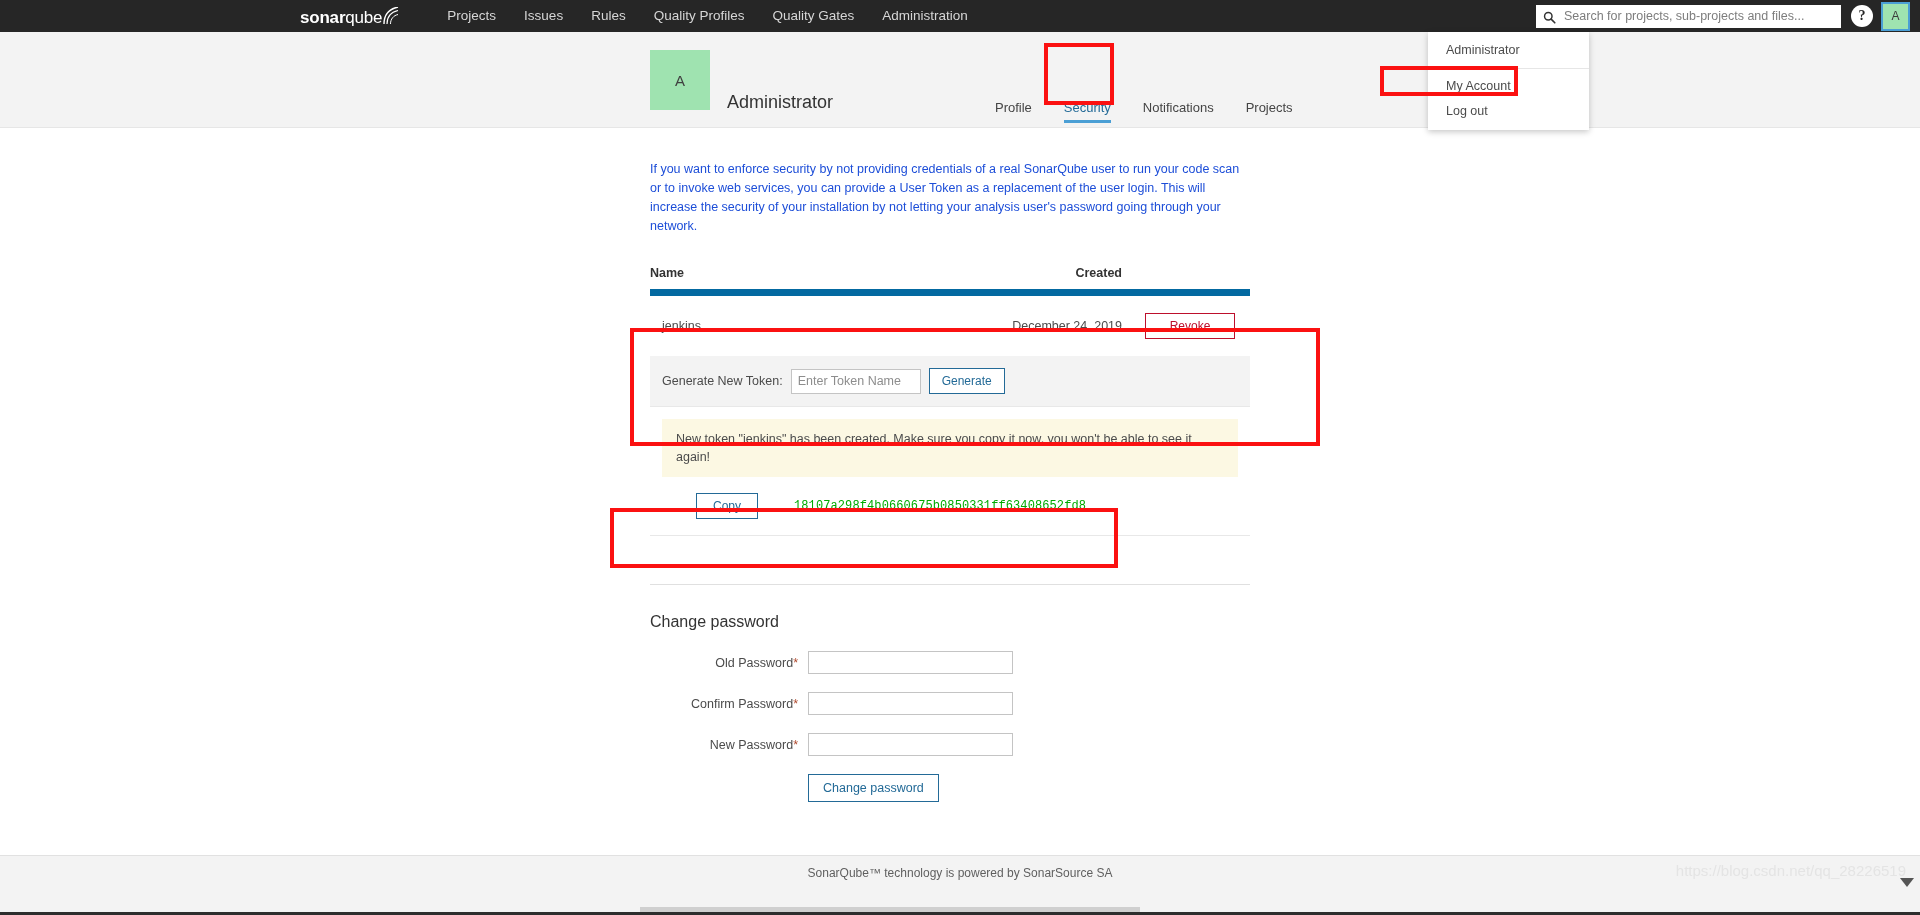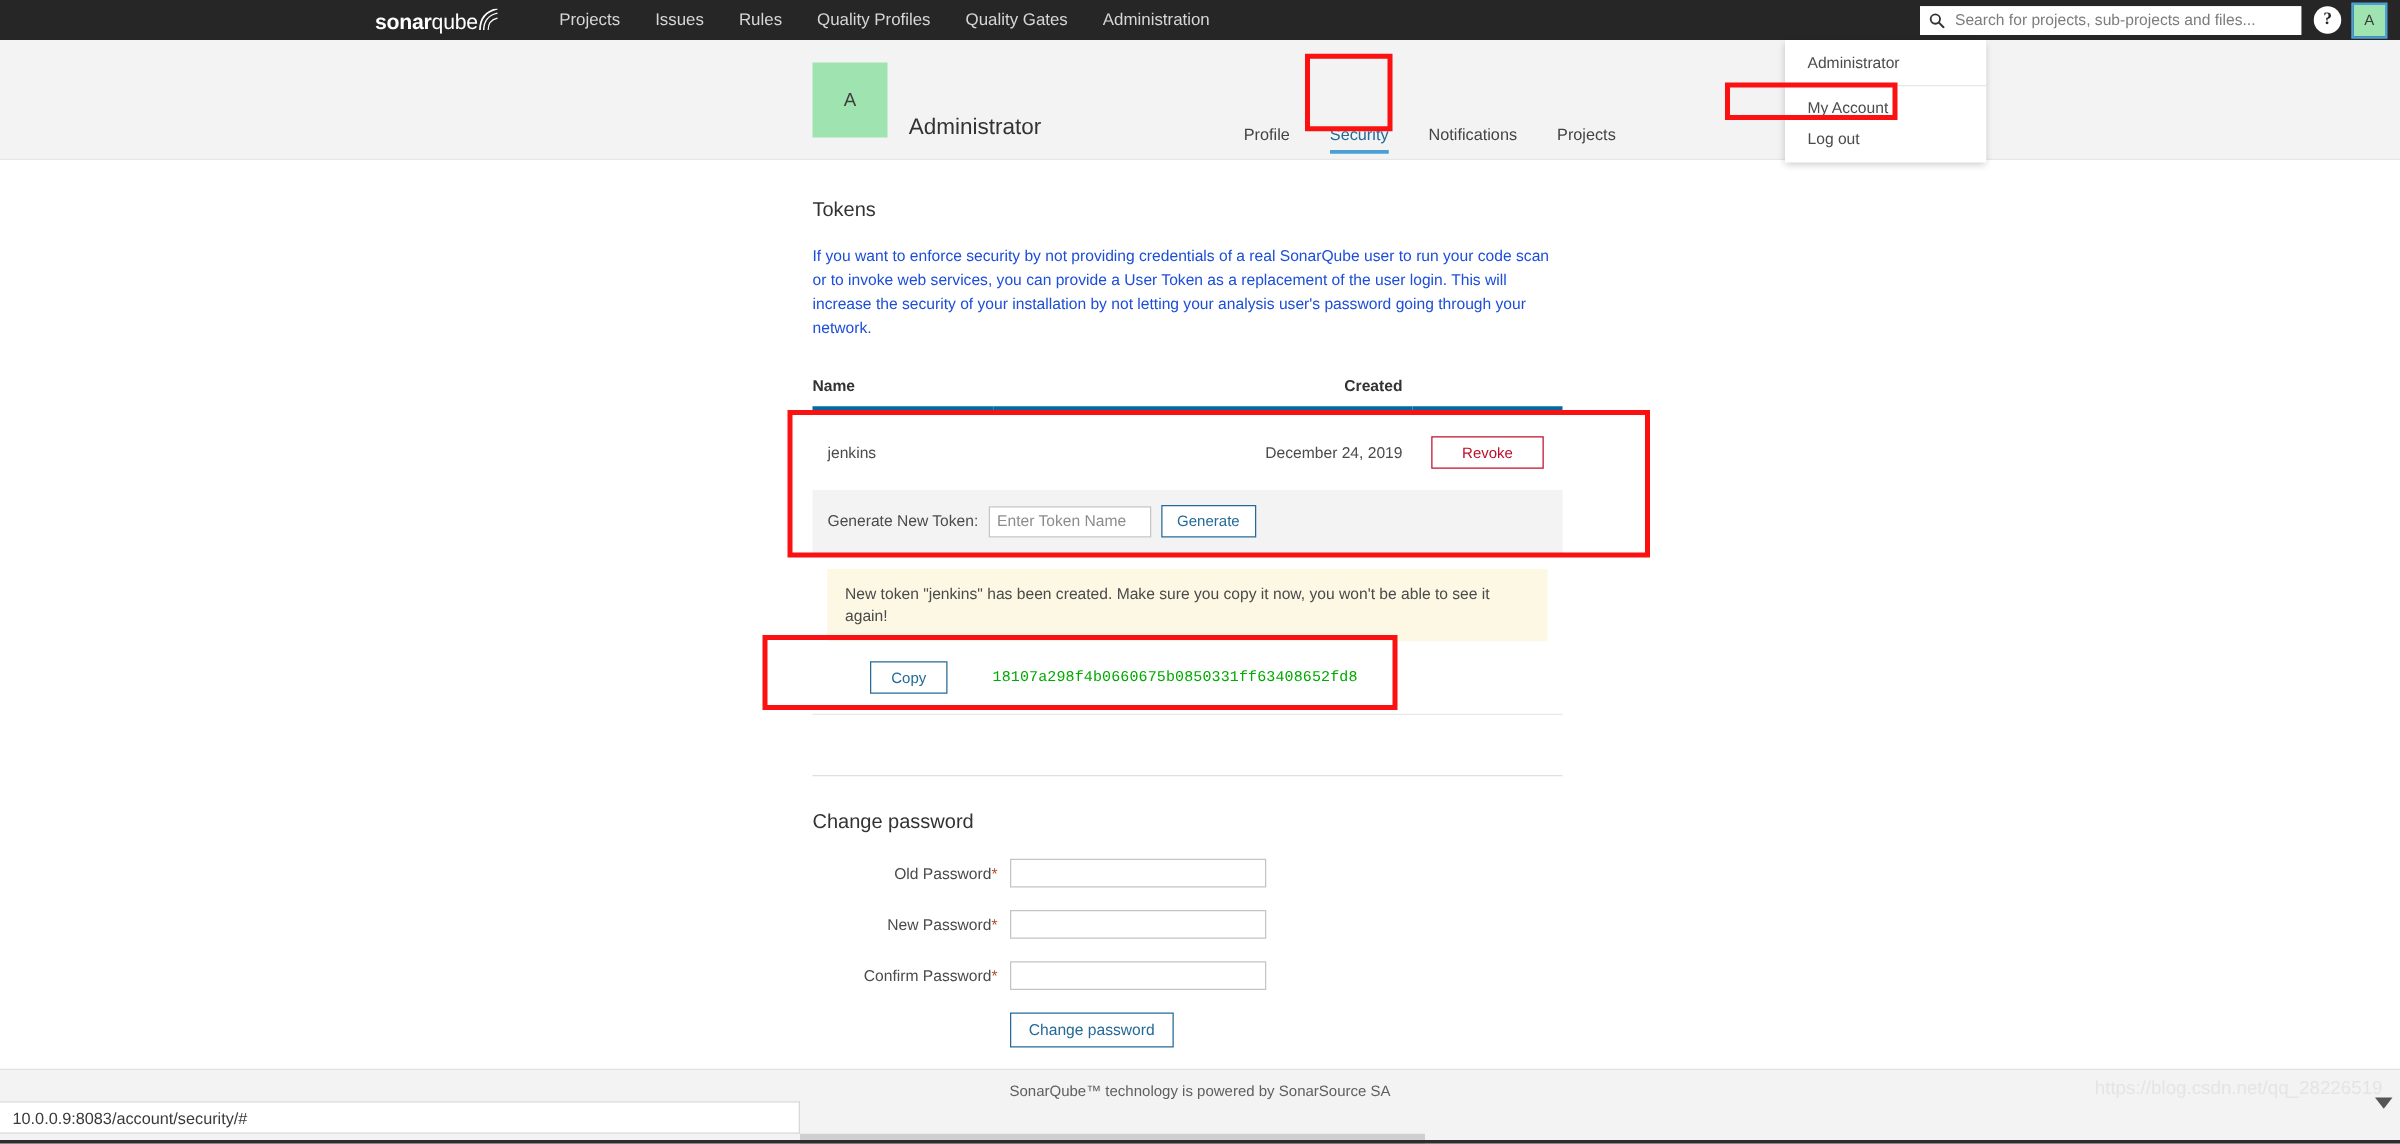--- a/index.html
+++ b/index.html
@@ -468,21 +468,20 @@
         <a class="ph-tab" href="#">Profile</a>
         <a class="ph-tab active" href="#">Security</a>
         <a class="ph-tab" href="#">Notifications</a>
         <a class="ph-tab" href="#">Projects</a>
       </div>
     </div>
   </div>
 
   <div class="content">
 
-    <h2 class="sec-title">Tokens</h2>
     <p class="sec-desc">If you want to enforce security by not providing credentials of a real SonarQube user to run your code scan or to invoke web services, you can provide a User Token as a replacement of the user login. This will increase the security of your installation by not letting your analysis user's password going through your network.</p>
 
     <table class="tokens-table">
       <thead>
         <tr>
           <th class="c-name">Name</th>
           <th class="c-created">Created</th>
           <th class="c-act"></th>
         </tr>
       </thead>
@@ -518,44 +517,41 @@
     <div class="divider"></div>
 
     <h2 class="cp-title">Change password</h2>
 
     <div class="cp-form">
       <div class="cp-row">
         <div class="cp-label"><span>Old Password</span><span class="req">*</span></div>
         <input class="cp-input" type="password" style="">
       </div>
       <div class="cp-row">
+        <div class="cp-label"><span>Confirm Password</span><span class="req">*</span></div>
+        <input class="cp-input" type="password" style="">
+      </div>
+      <div class="cp-row">
         <div class="cp-label"><span>New Password</span><span class="req">*</span></div>
-        <input class="cp-input" type="password" style="">
-      </div>
-      <div class="cp-row">
-        <div class="cp-label"><span>Confirm Password</span><span class="req">*</span></div>
         <input class="cp-input" type="password" style="">
       </div>
       <div class="cp-submit-row">
         <div class="cp-submit-spacer"></div>
         <button class="btn-changepw">Change password</button>
       </div>
     </div>
   </div>
 
   <div class="footer">
     <div class="footer-text">SonarQube™ technology is powered by SonarSource SA</div>
     <div class="watermark">https://blog.csdn.net/qq_28226519</div>
     <div class="wm-caret"></div>
     <div class="scroll-thumb"></div>
   </div>
 
-  <div class="statusbar">
-    <span>10.0.0.9:8083/account/security/#</span>
-  </div>
   <div class="bottom-edge"></div>
 
   <div class="annot" style="left:1044px; top:43px; width:70px; height:62px;"></div>
   <div class="annot" style="left:1380px; top:66px; width:138px; height:30px;"></div>
   <div class="annot" style="left:630px; top:328px; width:690px; height:118px;"></div>
   <div class="annot" style="left:610px; top:508px; width:508px; height:60px;"></div>
 
 </div>
 
 </body></html>

